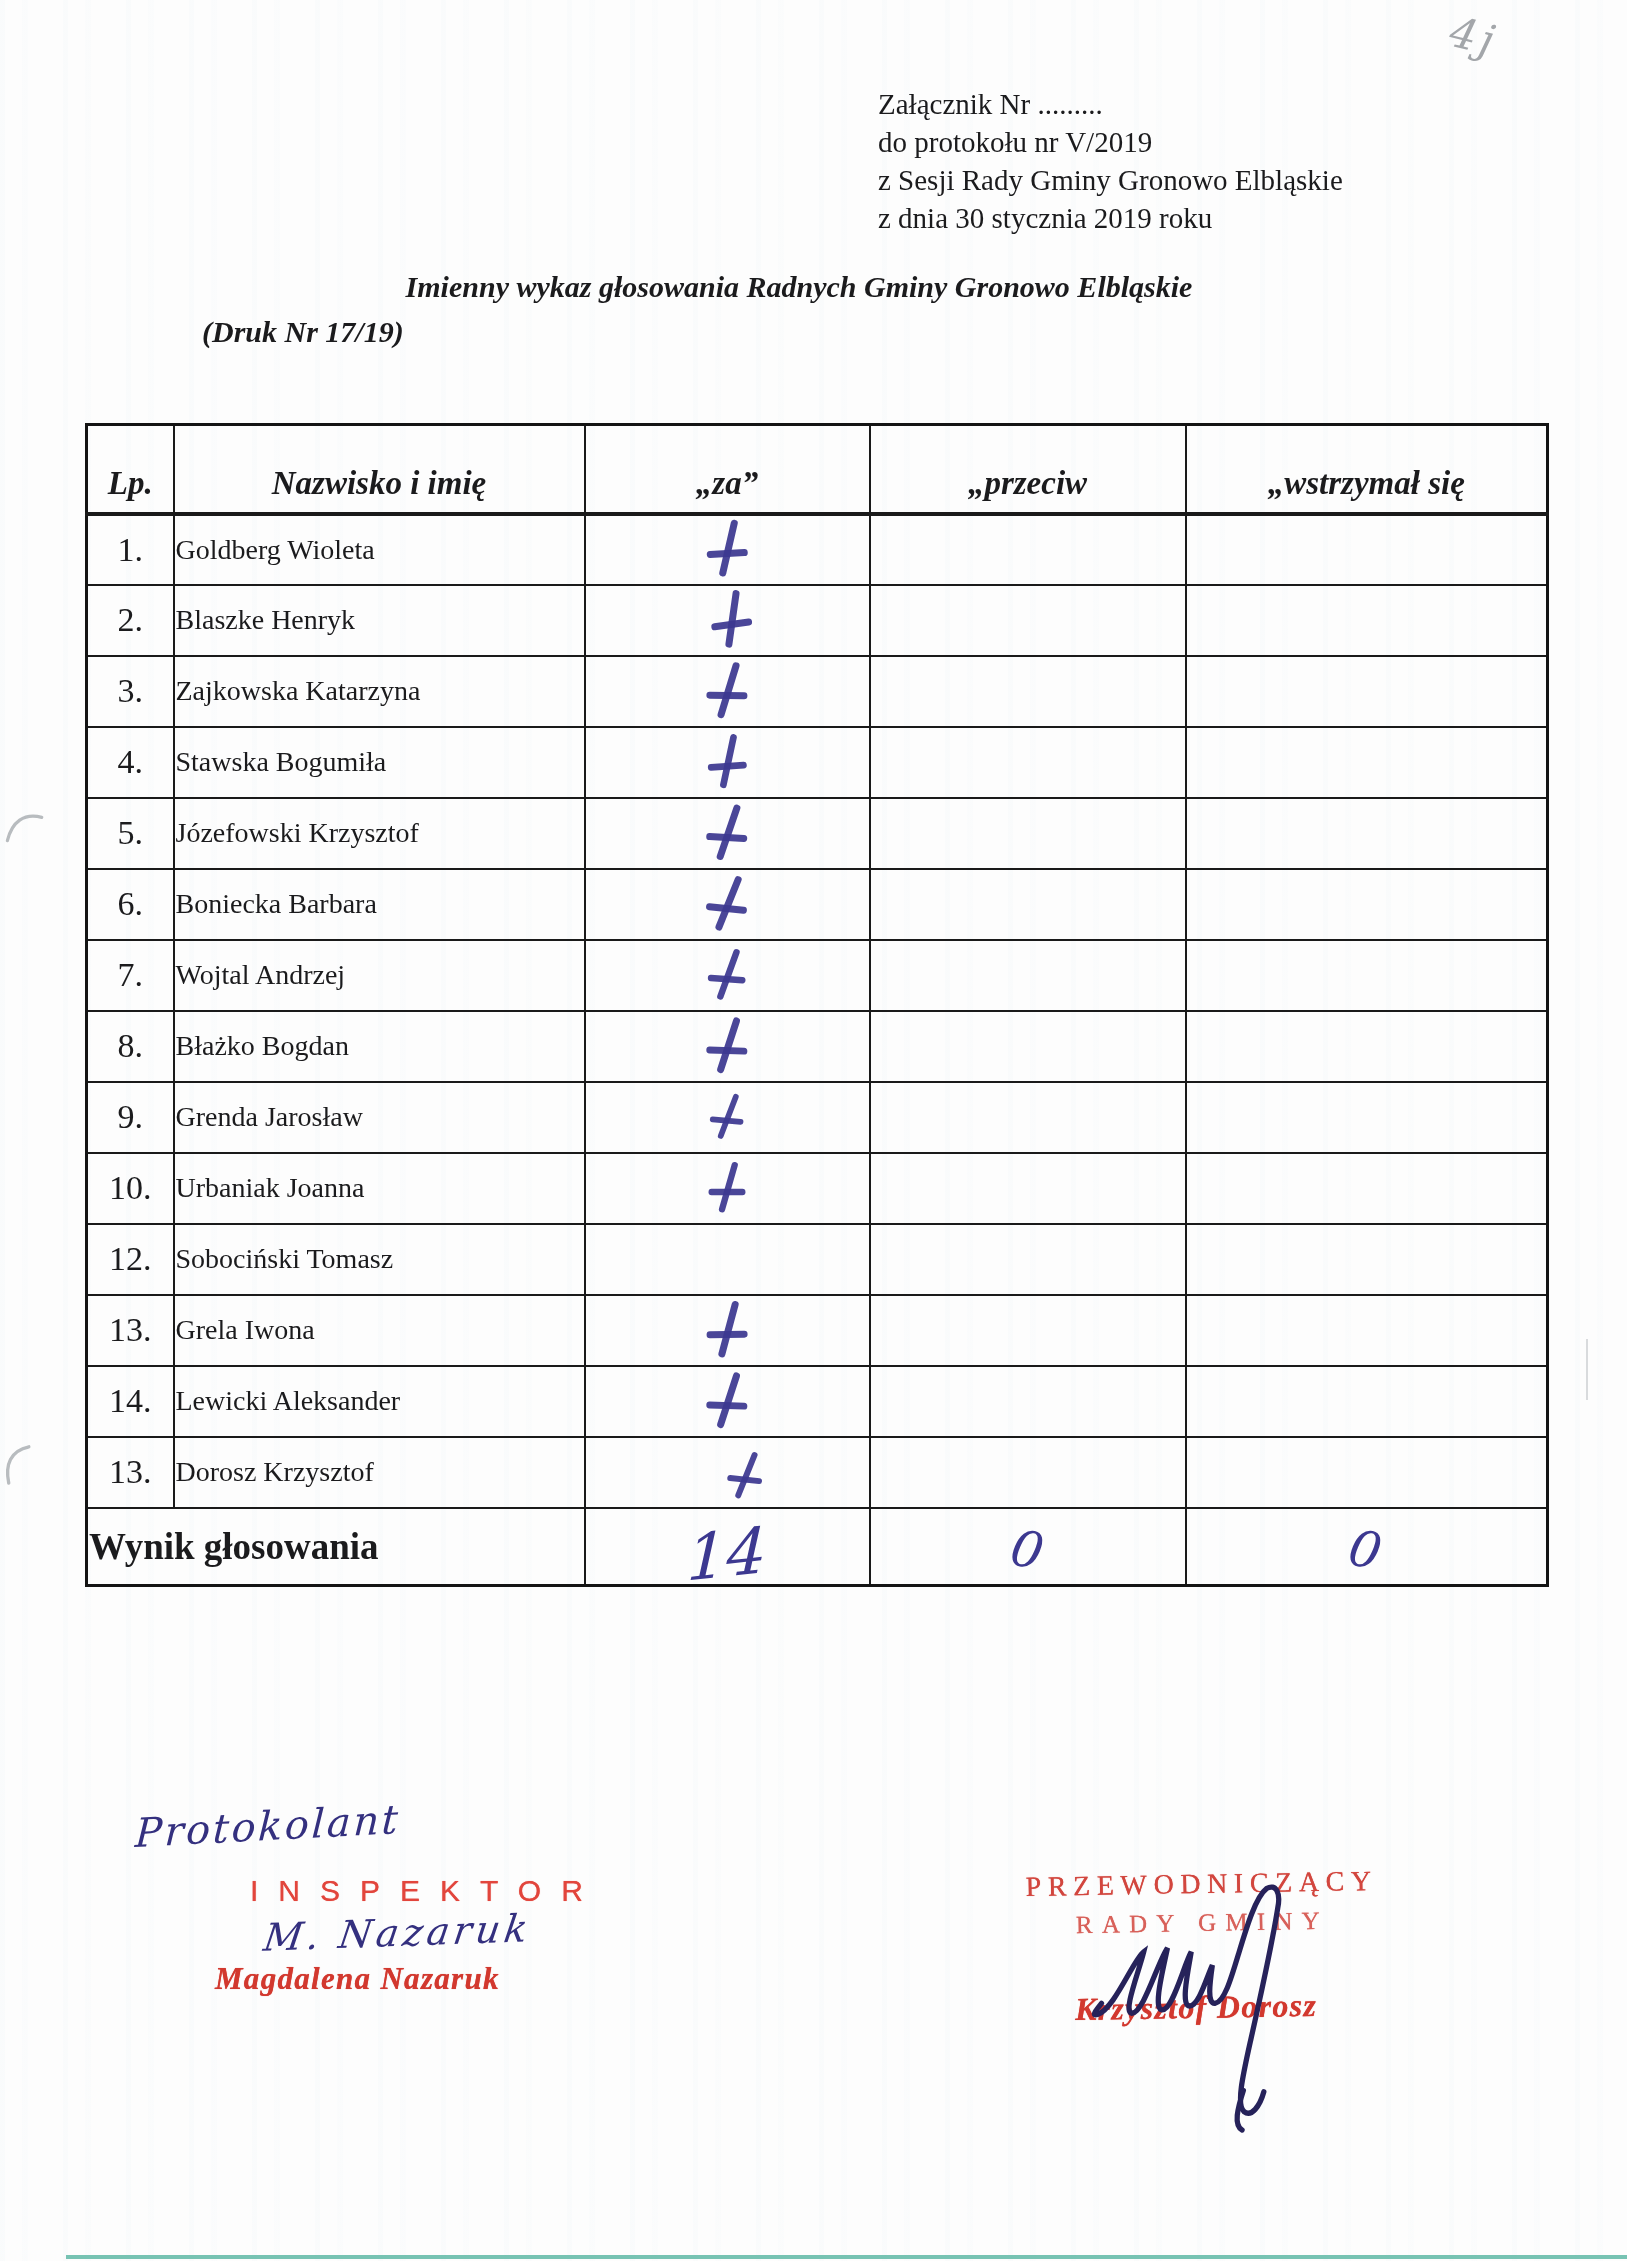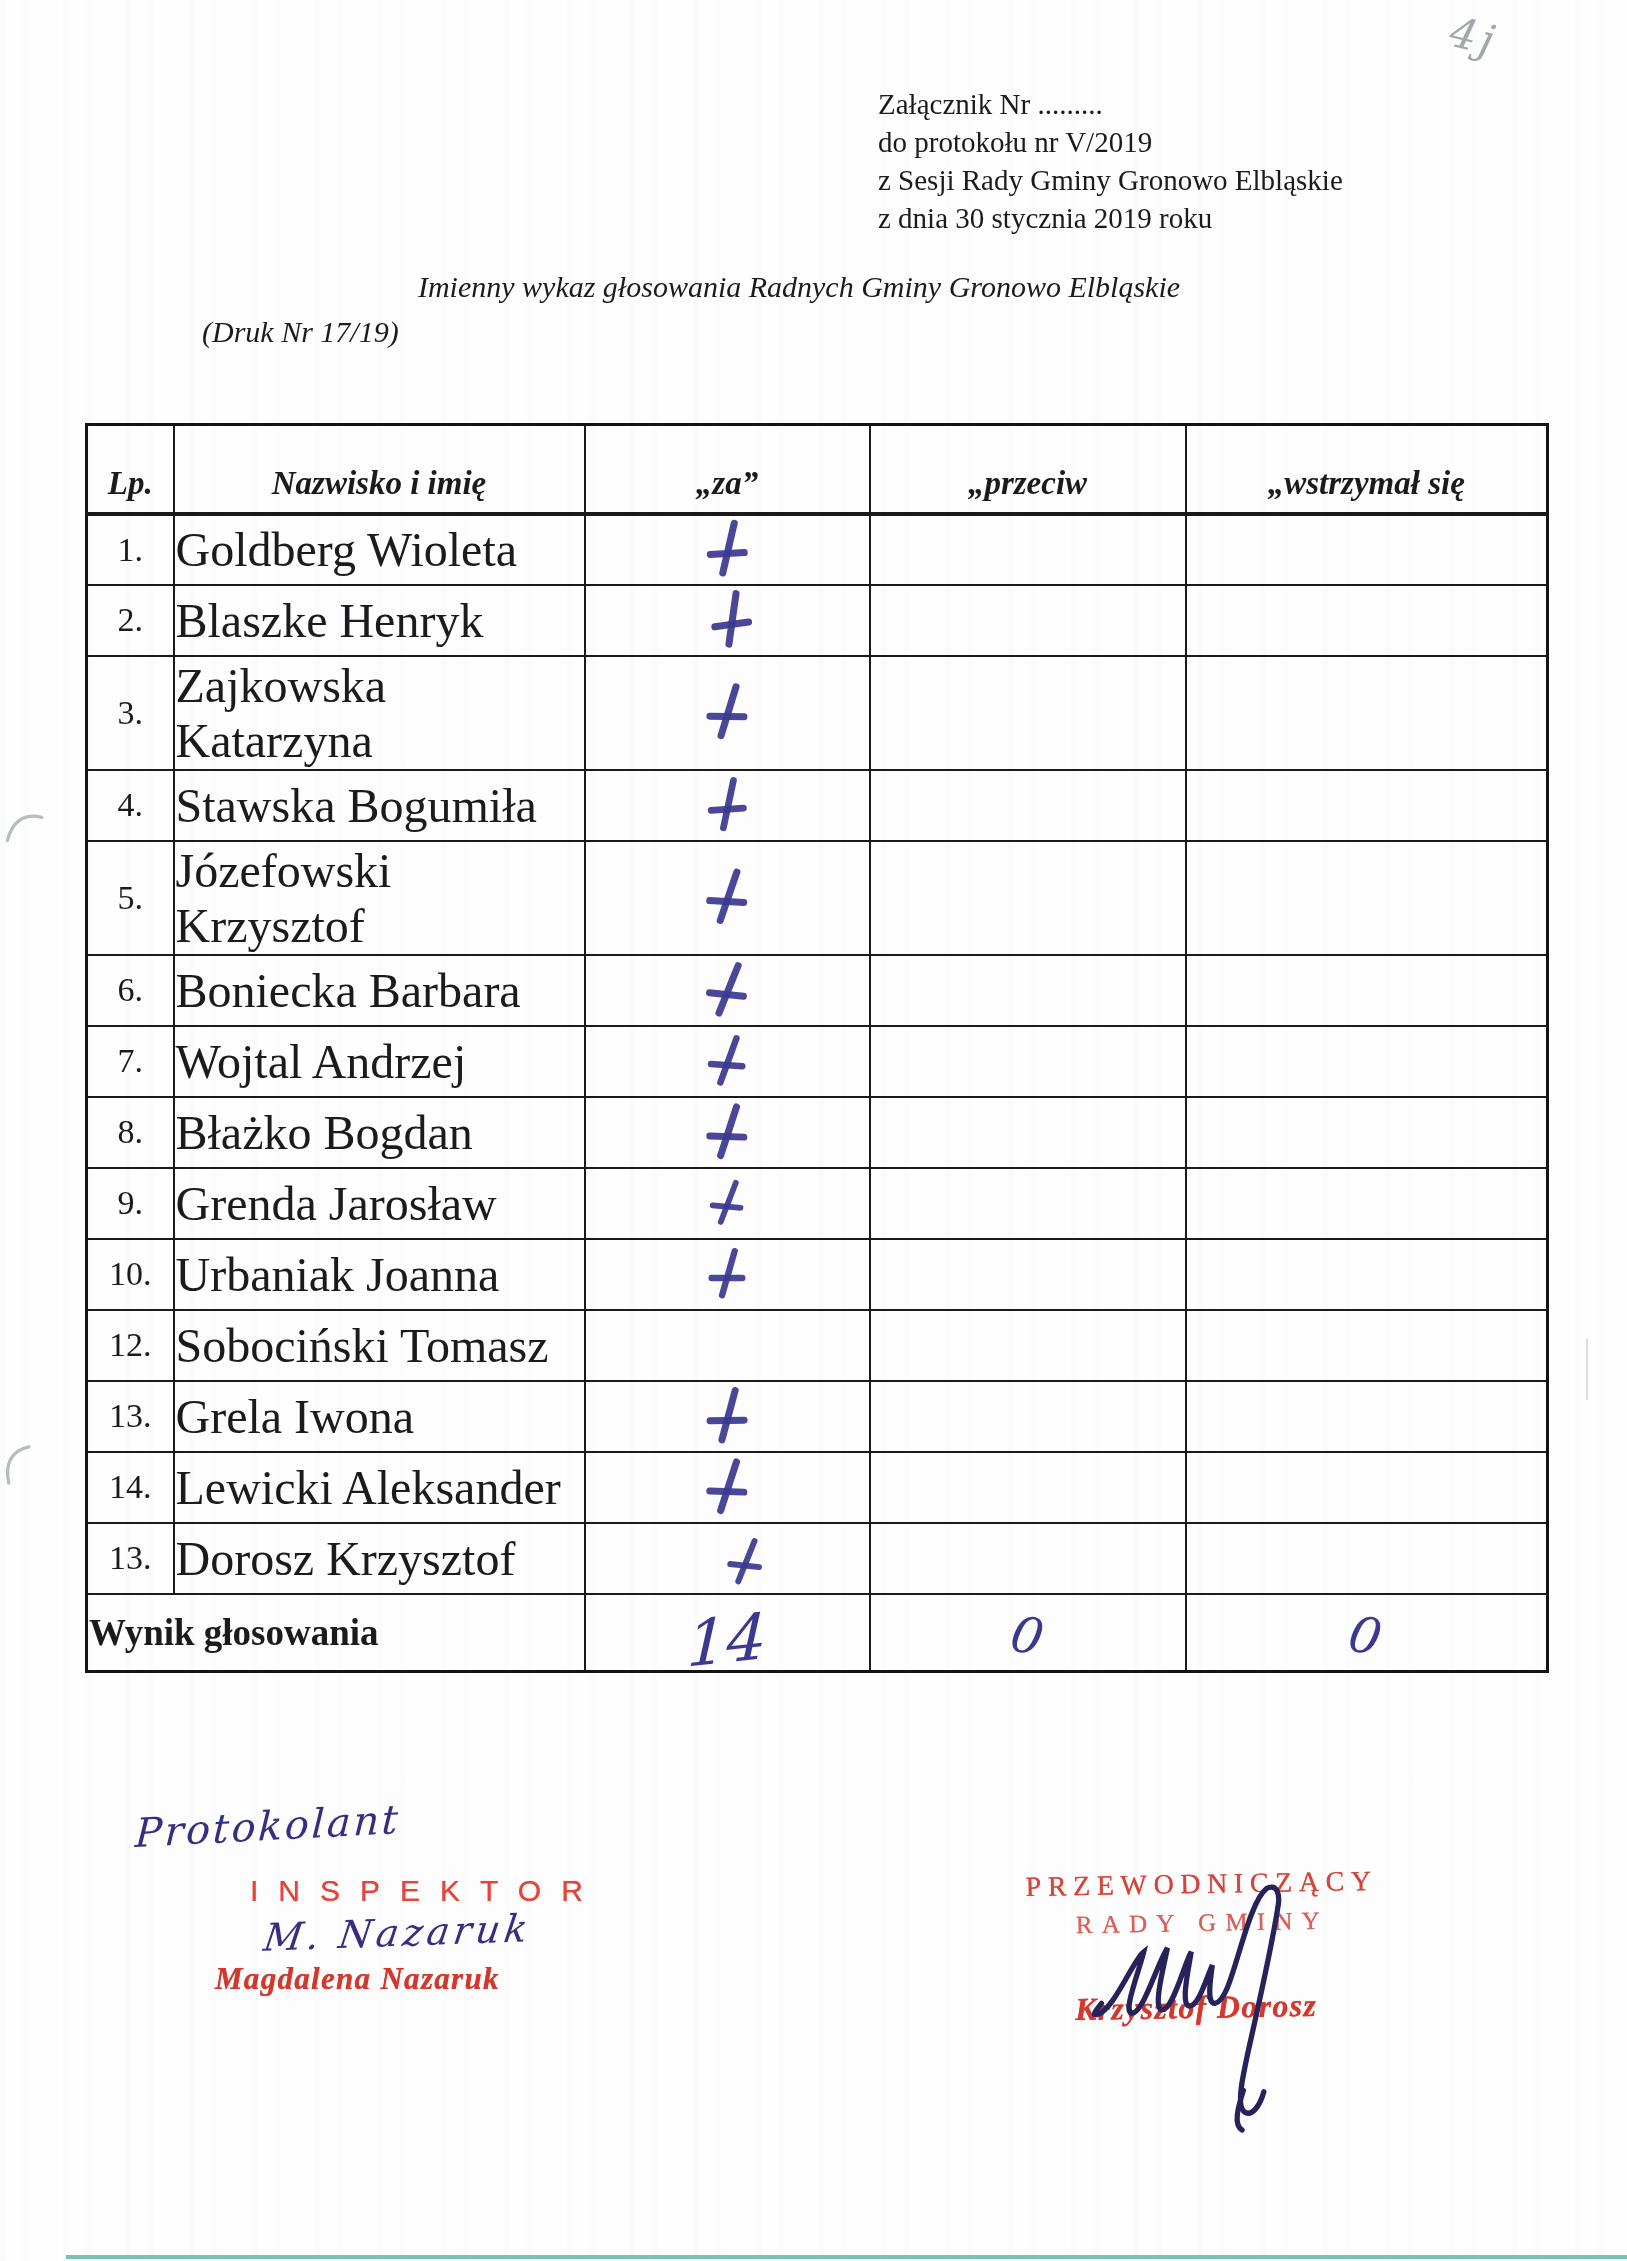--- a/index.html
+++ b/index.html
@@ -13,41 +13,41 @@
   }
   
   .corner-note{
     position:absolute;left:1450px;top:12px;font-family:"DejaVu Serif",serif;
     font-style:italic;font-size:42px;color:#94989c;transform:rotate(14deg);
     letter-spacing:4px;opacity:.85;
   }
   
   .doc-header{position:absolute;left:878px;top:85px;font-weight:normal;font-size:29px;line-height:38px;}
   
-  .doc-title{position:absolute;left:185px;top:264px;width:1228px;font-weight:normal;font-style:italic;font-size:30px;line-height:45px;}
+  .doc-title{position:absolute;left:185px;top:264px;width:1228px;font-weight:bold;font-style:italic;font-size:30px;line-height:45px;}
   .doc-title .t-center{text-align:center;}
   .doc-title .t-left{text-align:left;padding-left:17px;}
   
   table.vote{
     position:absolute;left:85px;top:423px;width:1461px;
     border-collapse:collapse;table-layout:fixed;
     border:3.3px solid #141414;
   }
   table.vote th,table.vote td{
     border:2px solid #1a1a1a;border-top-width:2.6px;border-bottom-width:2.6px;
     overflow:visible;
   }
   tr.head-row{height:89px;}
   tr.head-row th{
     vertical-align:bottom;padding-bottom:9.2px;font-size:33px;font-weight:bold;
     text-align:center;border-bottom-width:4px;font-style:italic;
   }
   tbody tr.data-row{height:71px;}
   td.lp-cell{text-align:center;font-size:34px;}
-  td.name-cell{font-size:48px;}
+  td.name-cell{font-size:28px;}
   td.mark-cell{text-align:center;vertical-align:middle;}
   tr.summary-row{height:75px;}
   td.summary-label-cell{text-align:left;font-weight:bold;font-size:37px;}
   
   .plus{position:relative;display:inline-block;width:42px;height:61px;transform:rotate(5deg);}
   .plus .v,.plus .h{position:absolute;background:#3c3890;border-radius:3.3px;opacity:.93;}
   .plus .v{left:19px;top:1.3px;width:6.6px;height:58px;transform:rotate(10deg);}
   .plus .h{left:1.3px;top:32px;width:41px;height:6.6px;transform:rotate(-6deg);}
   tbody tr:nth-child(1) .plus{transform:rotate(3deg);}
   tbody tr:nth-child(2) .plus{transform:rotate(-2deg) translateX(4px);}

